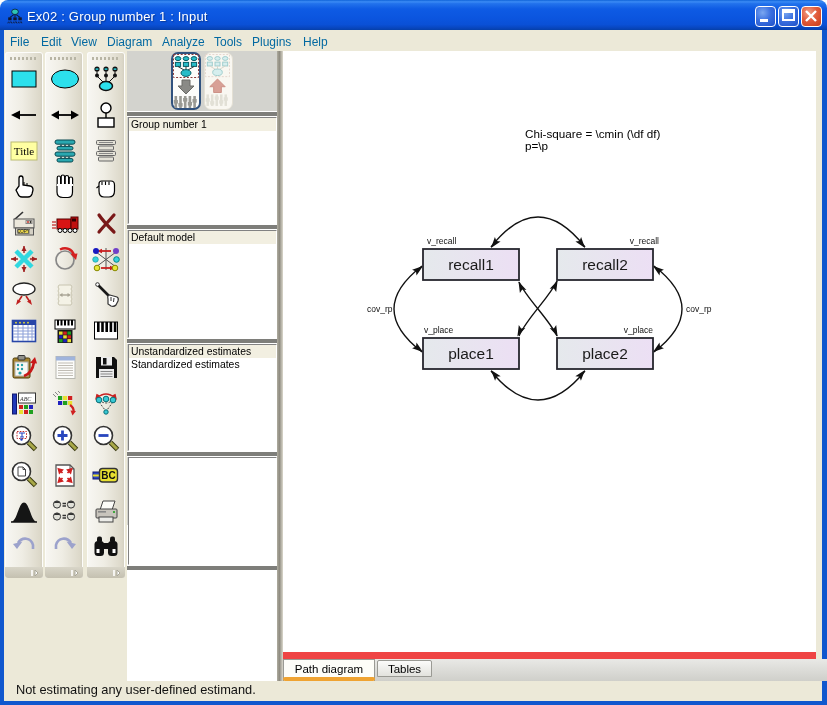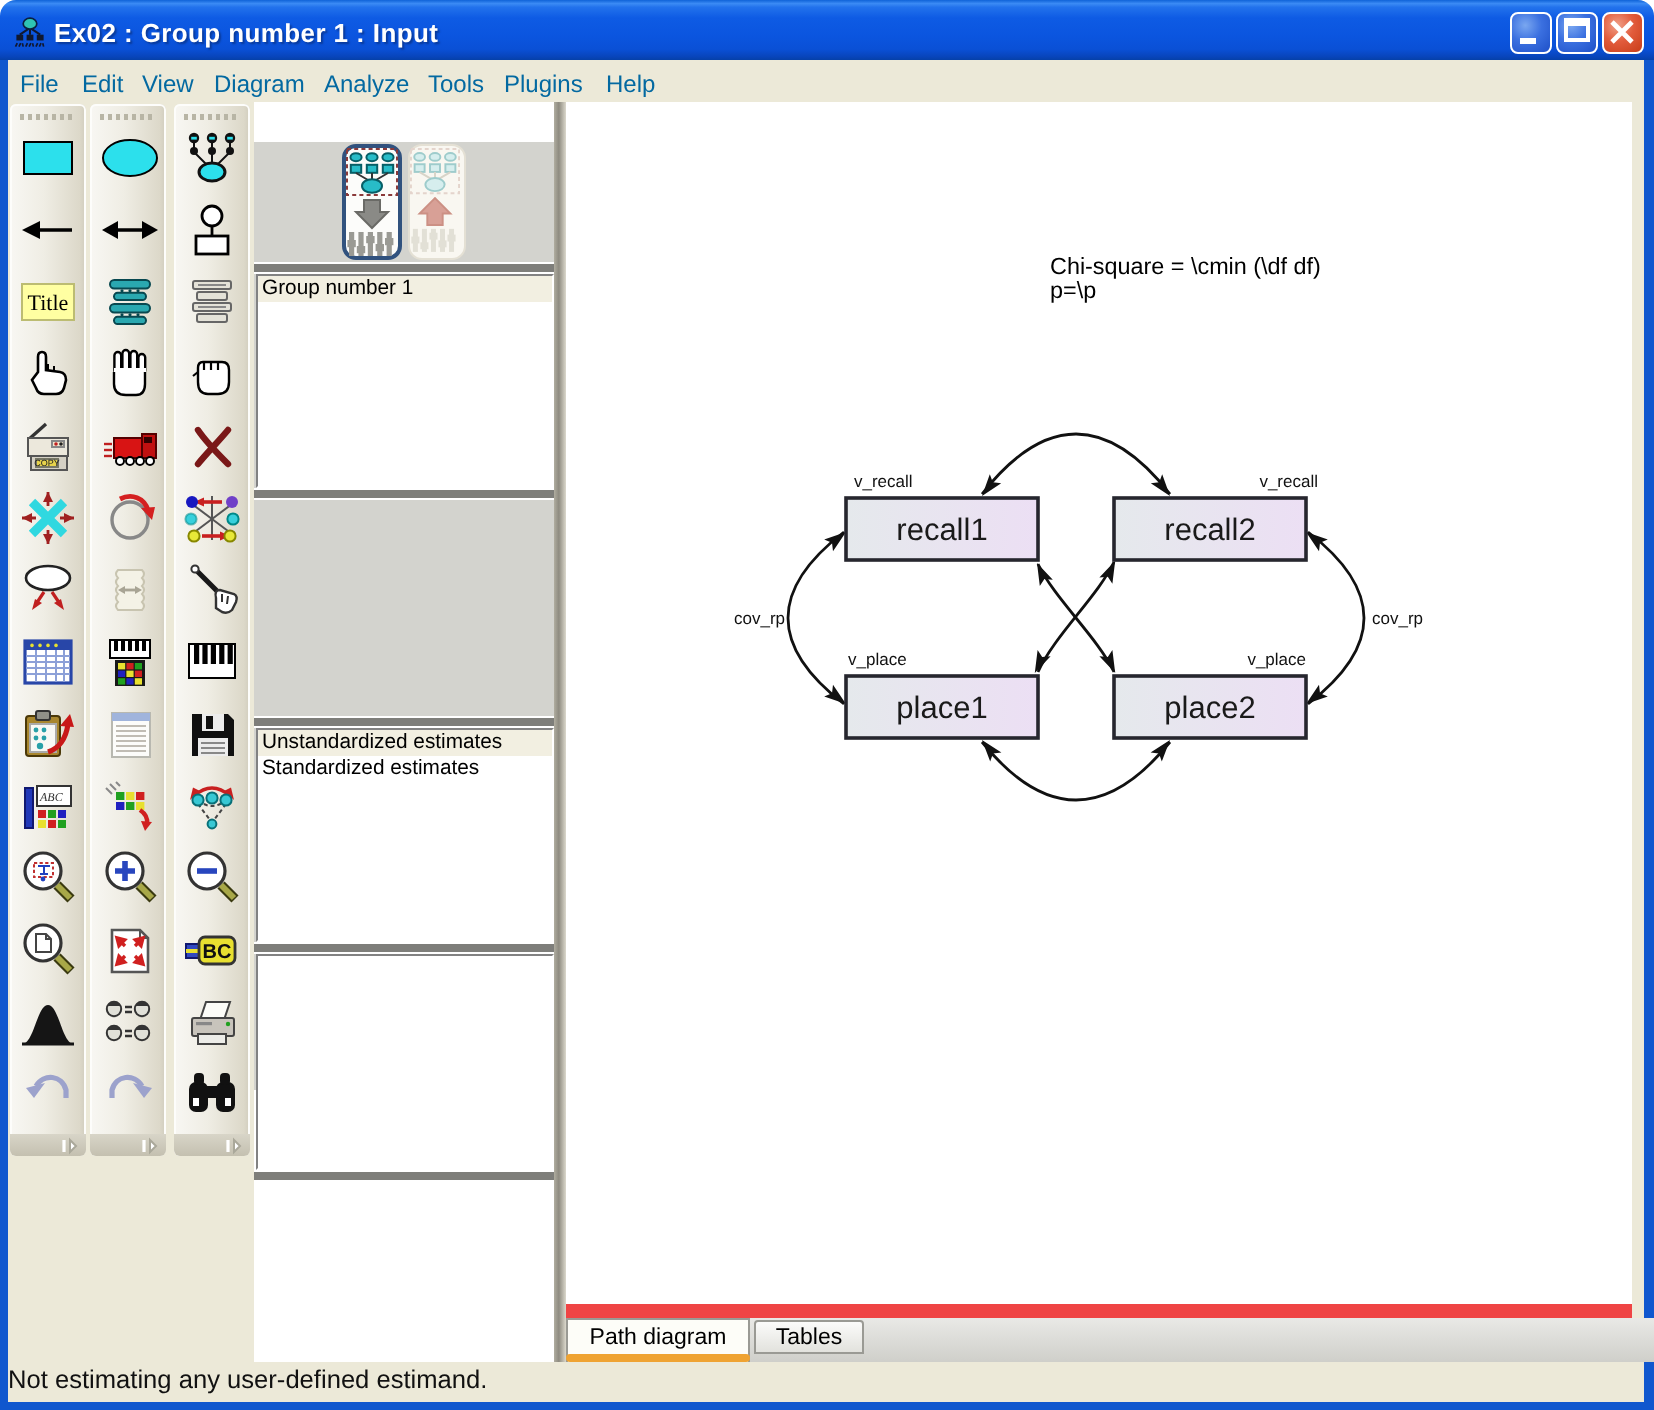--- a/index.html
+++ b/index.html
@@ -3,41 +3,41 @@
 <meta charset="utf-8">
 <style>
 * { margin:0; padding:0; box-sizing:border-box; }
 html,body { width:827px; height:705px; background:#fff; font-family:"Liberation Sans",sans-serif; }
 .abs { position:absolute; }
 #win { position:absolute; left:0; top:0; width:827px; height:705px; overflow:hidden; }
 
 #titlebar { left:0; top:0; width:827px; height:30px;
   background:linear-gradient(180deg,#0F63D8 0%,#3B8BF5 6%,#2272EC 12%,#0E5BE4 30%,#0B55DF 60%,#0A50D6 82%,#0845BC 94%,#0540A8 100%);
   border-radius:8px 8px 0 0; }
-#titletext { left:27px; top:9px; color:#fff; font-weight:bold; font-size:13px; letter-spacing:0.2px; text-shadow:1px 1px 1px #0A3A9A; }
+#titletext { left:27px; top:9px; color:#fff; font-weight:normal; font-size:13px; letter-spacing:0.2px; text-shadow:1px 1px 1px #0A3A9A; }
 .tbtn { top:6px; width:21px; height:21px; border-radius:4px; border:1px solid #fff; }
 .tbtn.blue { background:radial-gradient(circle at 35% 30%, #7AA7F0 0%, #3B70E0 45%, #1E50C8 100%); }
 #btn-close { background:radial-gradient(circle at 35% 30%, #F0A088 0%, #E25C3C 45%, #C83C18 100%); }
 
 .winborder { background:#1057CE; }
 
 #menubar { left:4px; top:30px; width:818px; height:21px; background:#ECE9D8; font-size:12px; color:#0369a1; }
 .mi { position:absolute; top:5px; }
 
 #toolzone { left:4px; top:51px; width:123px; height:630px; background:#ECE9D8; }
 .strip { position:absolute; top:1px; height:526px; width:38px; border-radius:3px;
   background:linear-gradient(90deg,#F8F7F3 0%,#EFEDE4 45%,#DCD8C9 92%,#D0CCBD 100%);
   box-shadow:inset 0 0 0 1px #FDFDFB; }
 .grip { position:absolute; top:5px; left:5px; width:28px; height:3px;
   background:repeating-linear-gradient(90deg,#B8B5A5 0 2px, transparent 2px 4px); }
 .stripfoot { position:absolute; top:515px; left:0px; width:38px; height:11px; border-radius:0 0 3px 3px;
   background:linear-gradient(180deg,#D8D5C8,#C4C0B0); }
 .icon { position:absolute; width:30px; height:30px; }
 
-#midpanel { left:127px; top:51px; width:150px; height:474px; background:#D3D3CE;margin-top:20px; }
+#midpanel { left:127px; top:51px; width:150px; height:474px; background:#D3D3CE; }
 .vsplit { left:277px; top:51px; width:6px; height:630px; background:linear-gradient(90deg,#B0ADA0,#8E8B80 40%,#DBD8CC); }
 .hsplit { position:absolute; left:0; width:150px; height:6px; background:linear-gradient(180deg,#FFFFFF 0 1px,#7E7E7A 1px 5px,#FFFFFF 5px 6px); }
 .listbox { position:absolute; left:1px; width:149px; background:#fff; border:1px solid #828282; border-right-color:#fff; border-bottom-color:#fff; font-size:10.4px; }
 .lrow { height:13px; line-height:13px; padding-left:2px; white-space:nowrap; overflow:hidden; }
 .flist .lrow { height:12.2px; line-height:12.2px; font-size:10.8px; }
 .lrow.hdr { background:#F2EFE1; }
 .lrow.sel { background:#2F63C4; color:#fff; }
 
 #fscroll { position:absolute; right:1px; top:1px; width:17px; height:108px; background:#F0EFE8; }
 .sbtn { position:absolute; left:0; width:17px; height:17px; border-radius:3px;
@@ -45,21 +45,21 @@
 #sthumb { position:absolute; left:0; top:18px; width:17px; height:9px; border-radius:3px; background:linear-gradient(180deg,#CEDEFA,#B2C8F2); border:1px solid #8CA8E0; }
 
 #canvas { left:283px; top:51px; width:533px; height:608px; background:#fff; border-bottom:7px solid #ef4444; }
 #tabbar { left:283px; top:659px; width:617px; height:22px; background:linear-gradient(180deg,#E9E9E6,#CFCFCA); }
 .tab { position:absolute; top:1px; height:21px; font-size:11.5px; text-align:center; }
 #tab1 { left:0px; width:92px; height:22px; top:0; background:#FDFDF8; border:1px solid #9A9A94; border-bottom:none; line-height:18px; }
 #tab1u { position:absolute; left:-1px; top:17px; width:92px; height:4px; background:#EFA332; border-radius:2px; }
 #tab2 { left:94px; width:55px; height:17px; background:linear-gradient(180deg,#FBFBFA,#E2E2DD); border:1px solid #9A9A94; line-height:16px; border-radius:2px 2px 0 0;}
 
 #statusbar { left:4px; top:681px; width:818px; height:20px; background:#ECE9D8; font-size:12.8px; color:#111; }
-#statusbar span { position:absolute; left:0px; top:1px; }
+#statusbar span { position:absolute; left:12px; top:1px; }
 
 .gbtn { position:absolute; border-radius:7px; }
 
 .ctext { position:absolute; font-size:12px; color:#000; }
 </style>
 </head>
 <body>
 <div id="win">
   <div class="abs" id="titlebar"></div>
   <svg class="abs" style="left:6px;top:8px" width="18" height="17" viewBox="0 0 19 20">
@@ -575,20 +575,23 @@
             <rect x="10.1" y="44" width="4.2" height="3.6"></rect>
             <rect x="14.8" y="48" width="4.2" height="3.6"></rect>
             <rect x="19.5" y="45" width="4.2" height="3.6"></rect>
 </g>
         </svg></div>
     <div class="hsplit" style="top:60px"></div>
     <div class="listbox" style="top:66px;height:107px">
       <div class="lrow hdr">Group number 1</div>
     </div>
     <div class="hsplit" style="top:173px"></div>
+    <div class="listbox" style="top:179px;height:108px">
+      <div class="lrow hdr">Default model</div>
+    </div>
     <div class="hsplit" style="top:287px"></div>
     <div class="listbox" style="top:293px;height:107px">
       <div class="lrow hdr">Unstandardized estimates</div>
       <div class="lrow">Standardized estimates</div>
     </div>
     <div class="hsplit" style="top:400px"></div>
     <div class="listbox" style="top:406px;height:108px"></div>
     <div class="hsplit" style="top:514px"></div>
   </div>
   <div class="abs vsplit"></div>

